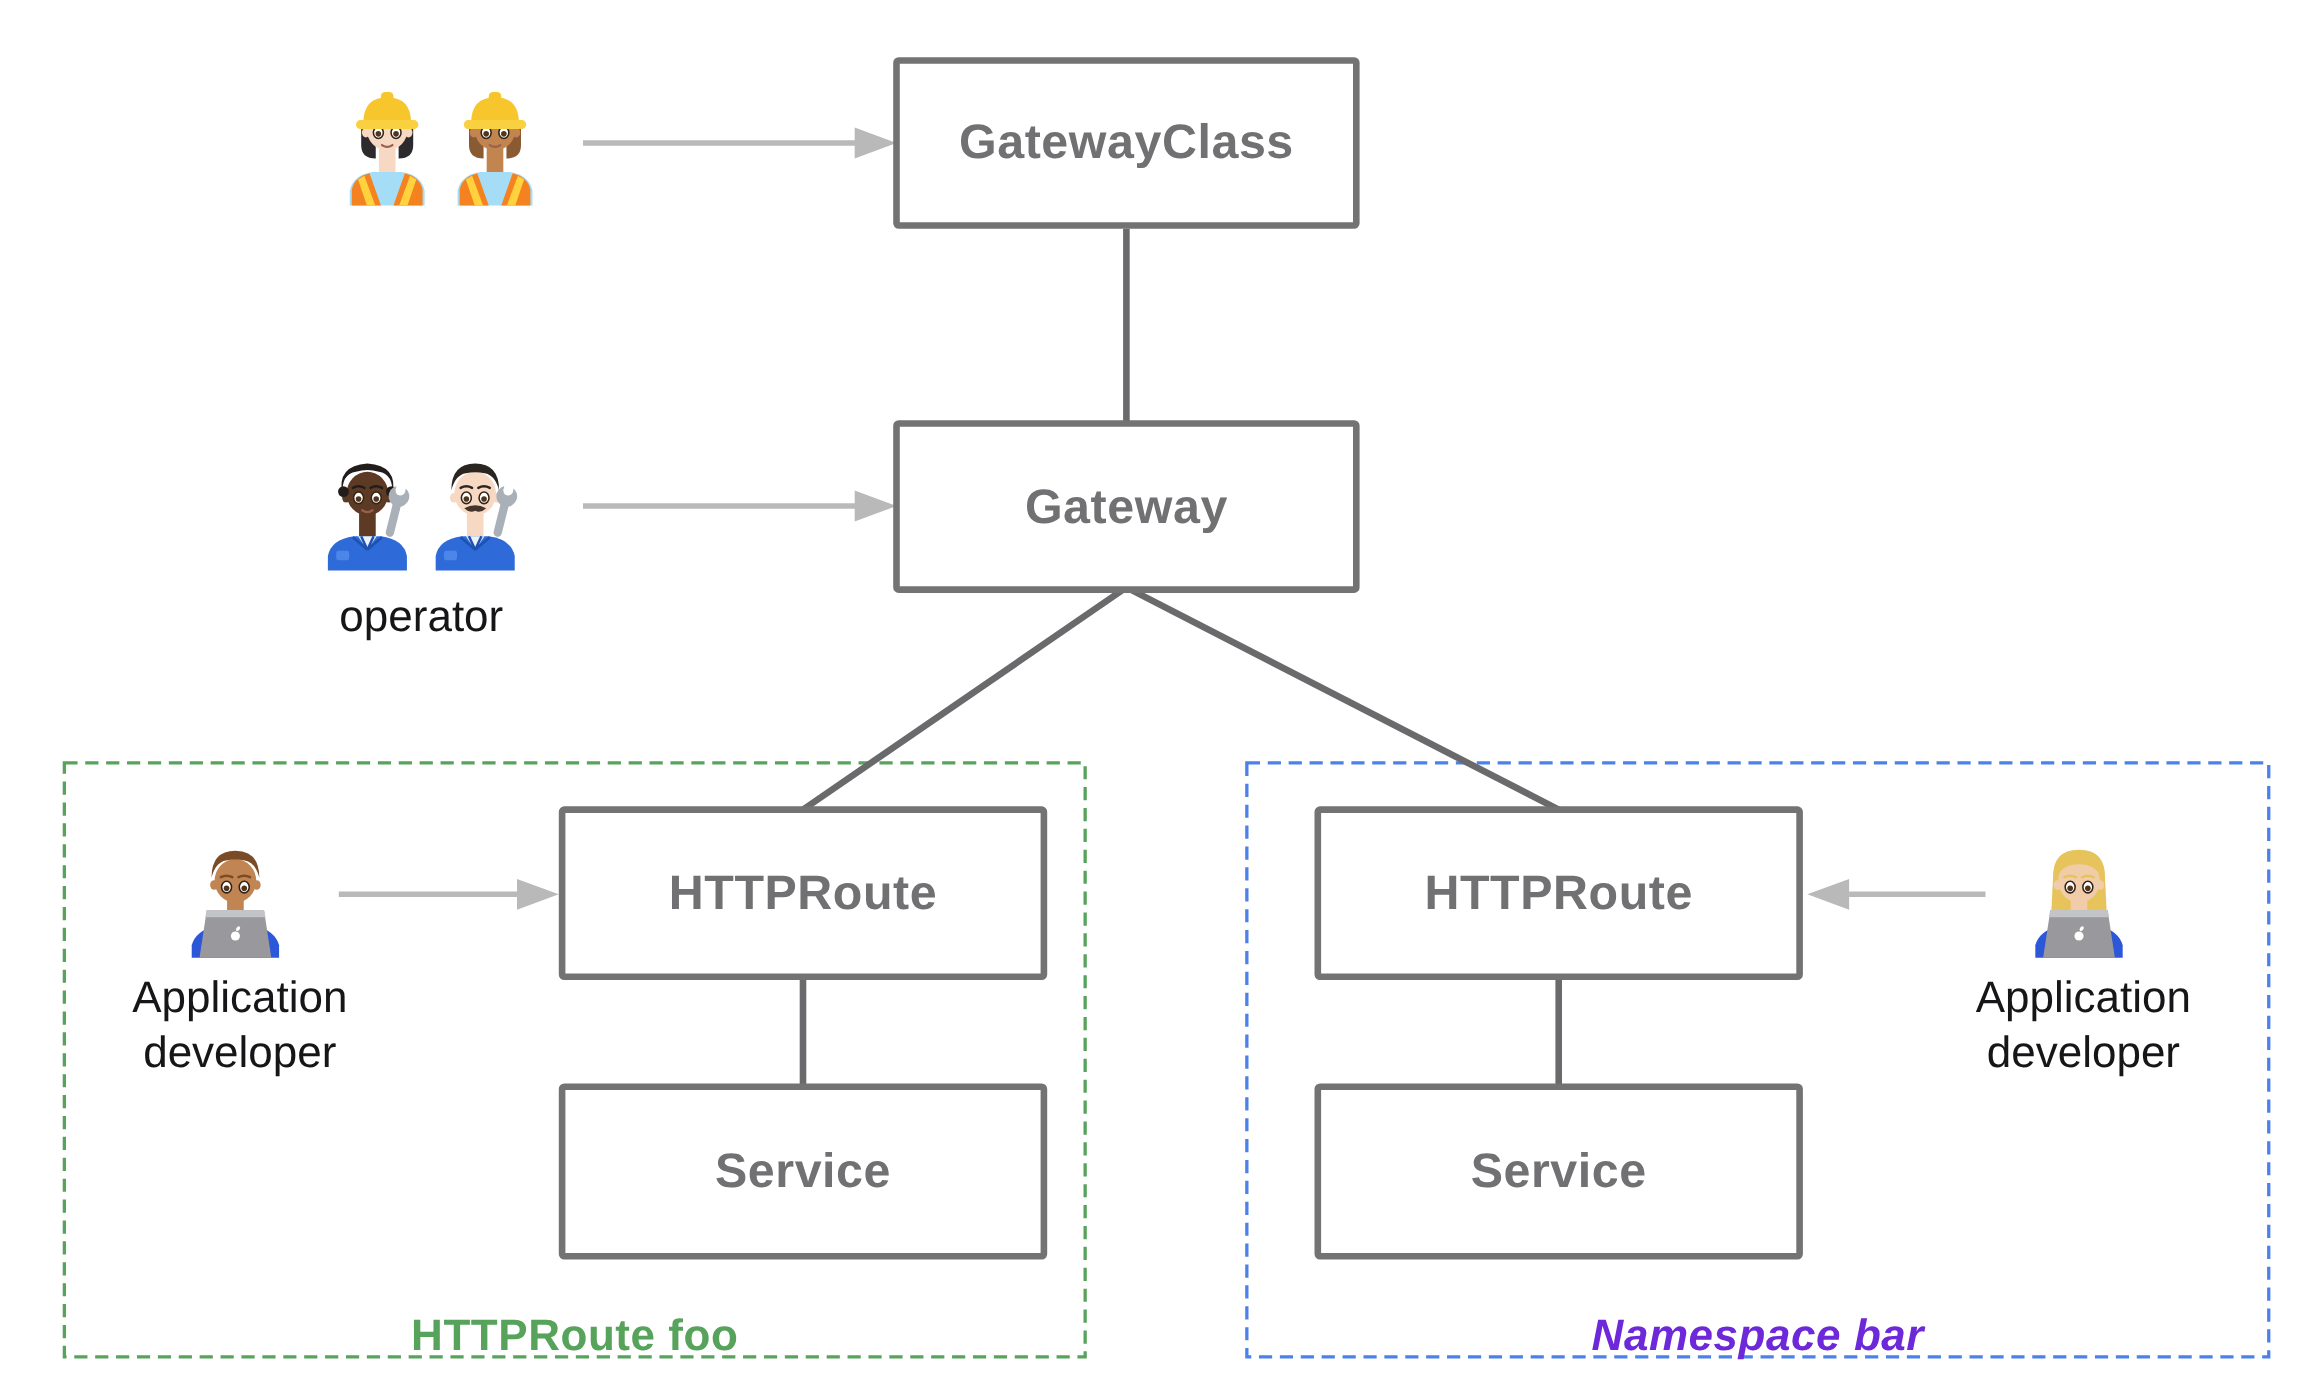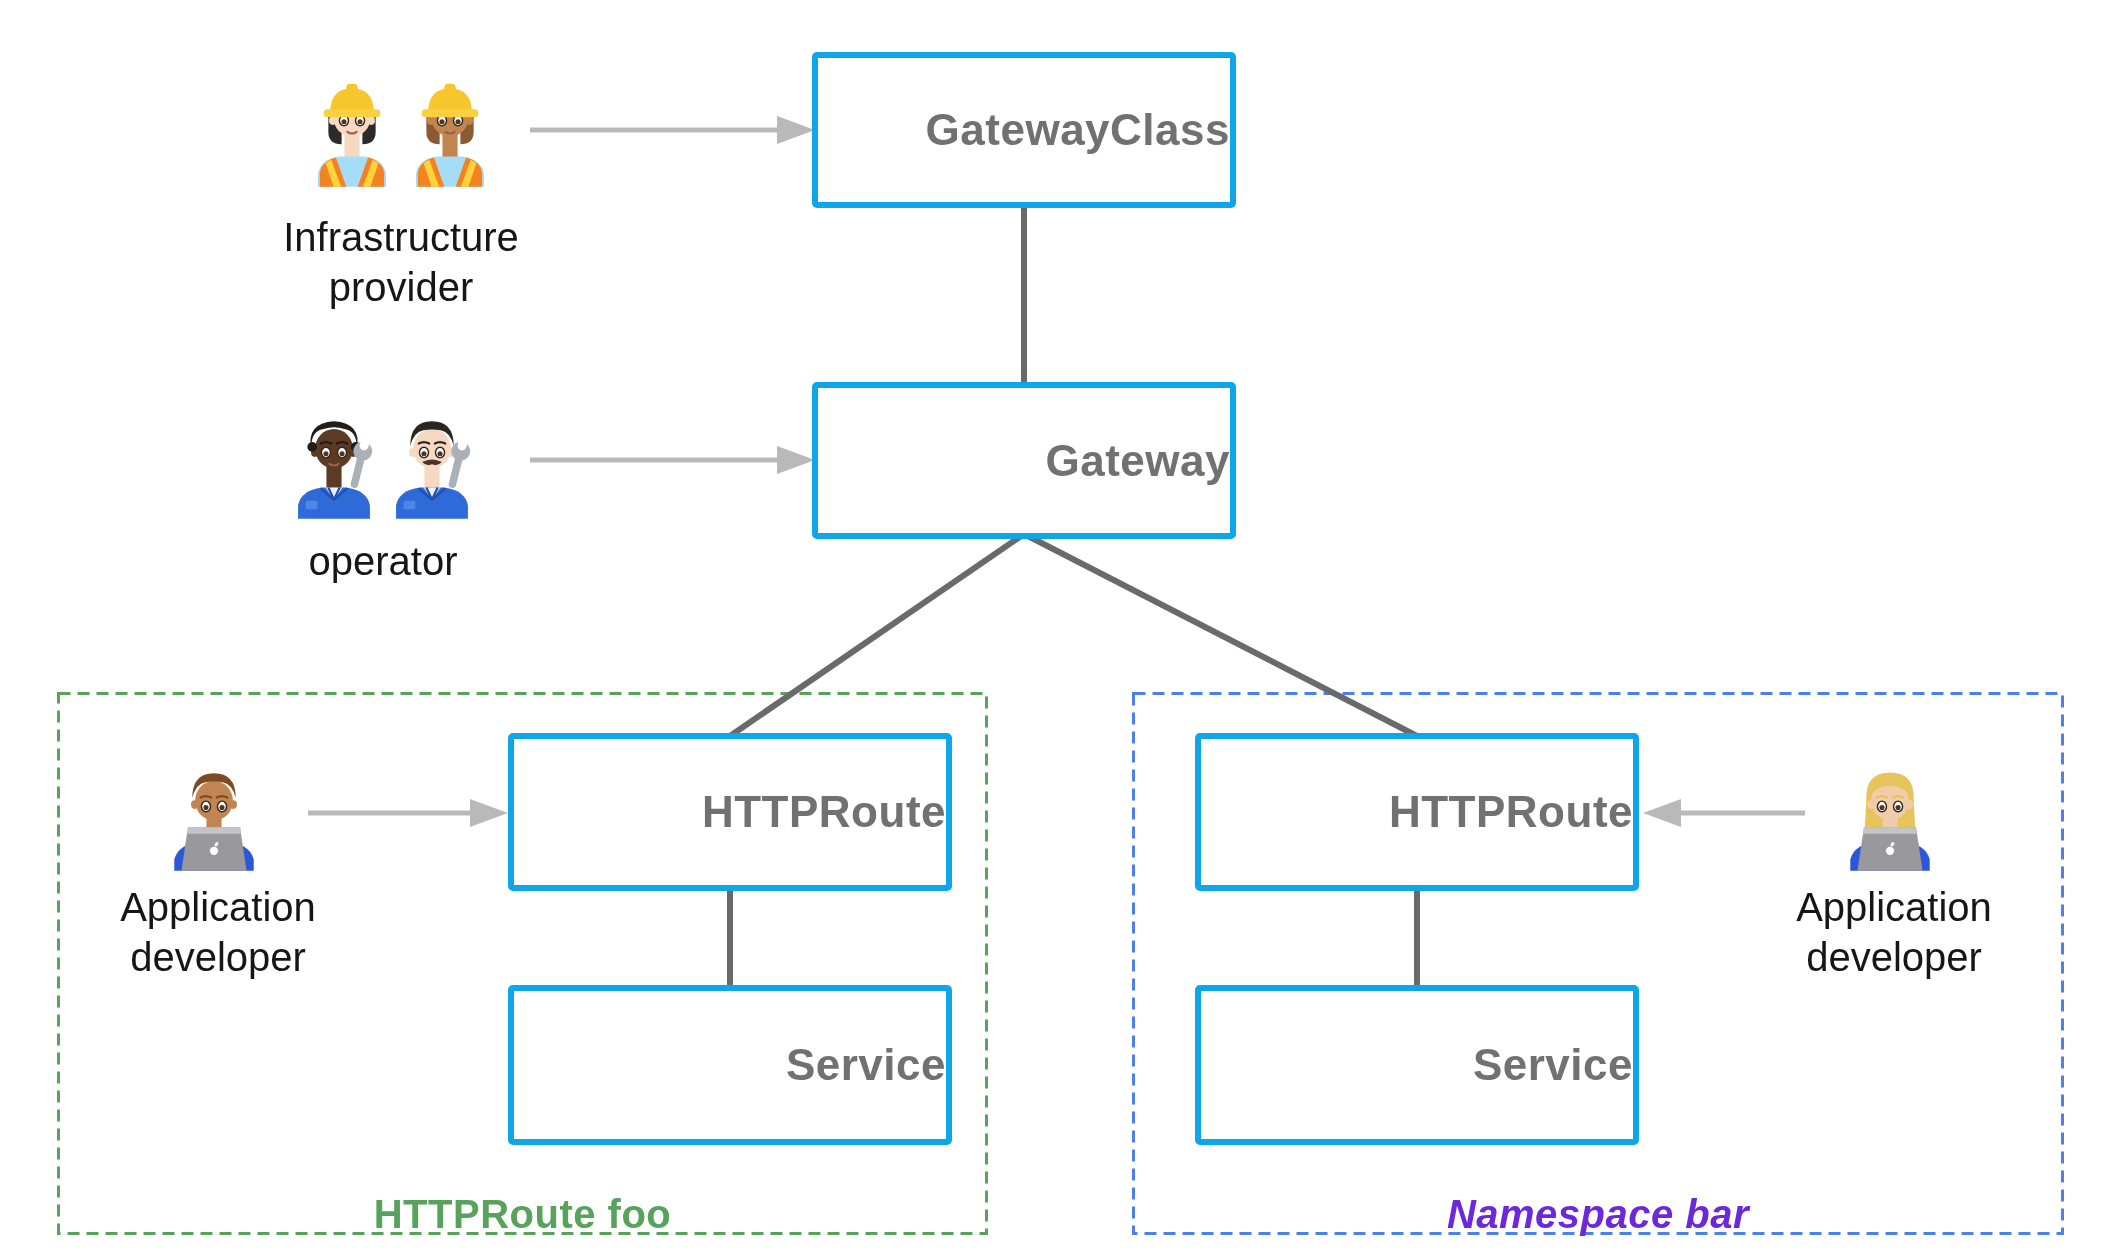--- a/index.html
+++ b/index.html
@@ -1,19 +1,19 @@
 <!DOCTYPE html>
 <html><head>
 <meta charset="utf-8">
 <style>
   html,body{margin:0;padding:0;background:#ffffff;}
   .stage{position:relative;width:2112px;height:1258px;background:#ffffff;overflow:hidden;
          font-family:"Liberation Sans",sans-serif;}
-  .node{position:absolute;box-sizing:border-box;border:6px solid #0ea5e9;border-radius:5px;
-        background:#ffffff;display:flex;align-items:center;justify-content:flex-end;}
+  .node{position:absolute;box-sizing:border-box;border:6px solid #737373;border-radius:5px;
+        background:#ffffff;display:flex;align-items:center;justify-content:center;}
   .node-label{font-weight:bold;font-size:44px;color:#717173;letter-spacing:.5px;}
   svg.overlay{position:absolute;left:0;top:0;}
   .conn{stroke:#6a6a6c;stroke-width:6;fill:none;stroke-linecap:butt;}
   .arrow-shaft{stroke:#b9b9b9;stroke-width:5;}
   .arrow-head{fill:#b9b9b9;stroke:none;}
   .ns-rect-foo{stroke:#57a35c;stroke-width:3;fill:none;stroke-dasharray:12 7;}
   .ns-rect-bar{stroke:#4d81ea;stroke-width:3;fill:none;stroke-dasharray:12 7;}
   .ns-label{position:absolute;font-weight:bold;font-size:40px;text-align:center;letter-spacing:.5px;}
   .ns-label.foo{color:#57a35c;}
   .ns-label.bar{color:#6d28d9;font-style:italic;}
@@ -211,24 +211,20 @@
         <path d="M41 42.5 Q46.5 39.5 52 42.5" stroke="#e7c35b" stroke-width="2.4" fill="none" stroke-linecap="round"></path>
         <path d="M58 42.5 Q63.5 39.5 69 42.5" stroke="#e7c35b" stroke-width="2.4" fill="none" stroke-linecap="round"></path>
         <path d="M31 47 Q31 21 55 21 Q79 21 79 47 Q73 30 55 30 Q37 30 31 47 Z" fill="#e7c35b"></path>
         <path d="M13 120 L13 108 Q17 94 35 90 L75 90 Q93 94 97 108 L97 120 Z" fill="#2b57d8"></path>
         <path d="M20.5 120 L27.5 74 L82.5 74 L89.5 120 Z" fill="#98989d"></path>
         <path d="M27.5 74 L82.5 74 L84 81 L26 81 Z" fill="#c3c4c8"></path>
         <circle cx="55" cy="99" r="4.4" fill="#fff"></circle>
         <ellipse cx="57.6" cy="92" rx="1.6" ry="2.5" fill="#fff" transform="rotate(40 57.6 92)"></ellipse>
       </svg></div>
 
-  <div class="actor-label" style="left:201px;top:212px">
-    <span>Infrastructure</span>
-    <span>provider</span>
-  </div>
   <div class="actor-label" style="left:183px;top:536px">
     <span>operator</span>
   </div>
   <div class="actor-label" style="left:18px;top:882px">
     <span>Application</span>
     <span>developer</span>
   </div>
   <div class="actor-label" style="left:1694px;top:882px">
     <span>Application</span>
     <span>developer</span>

